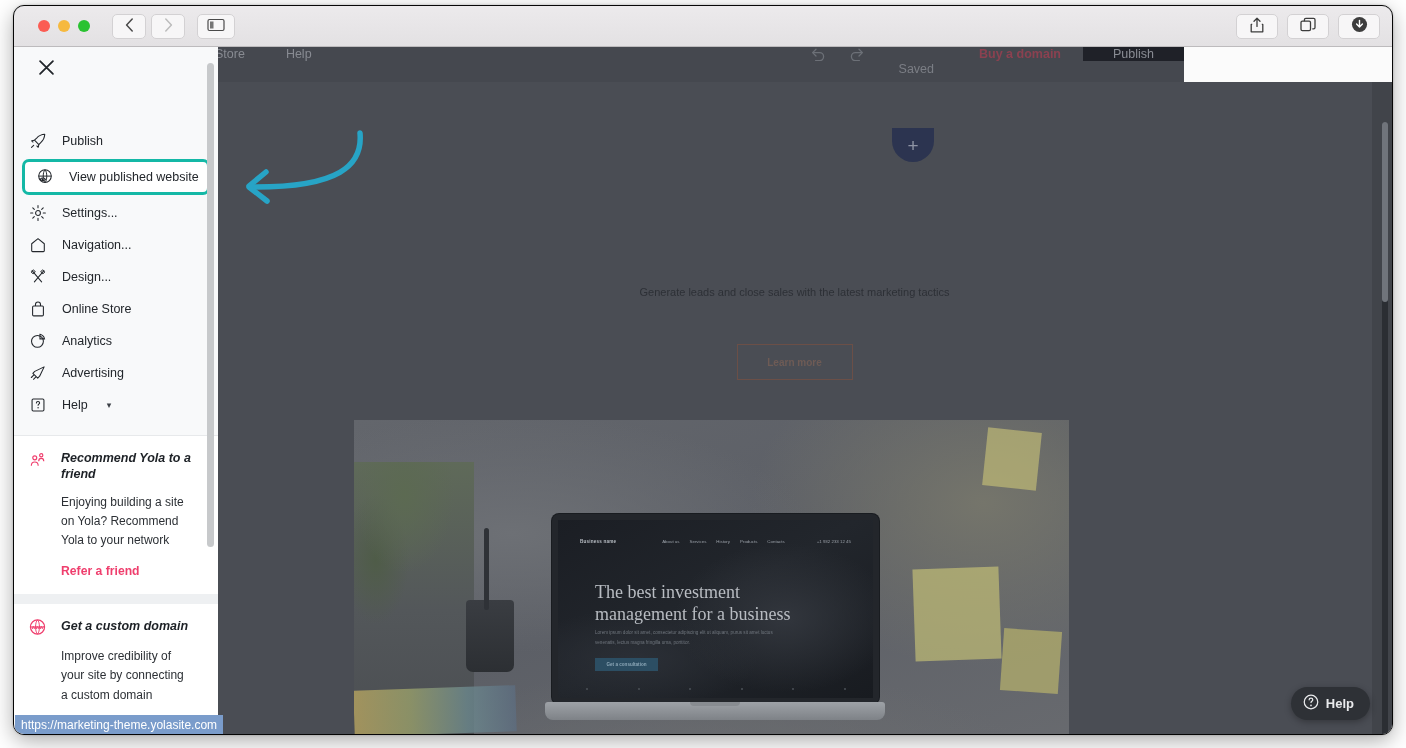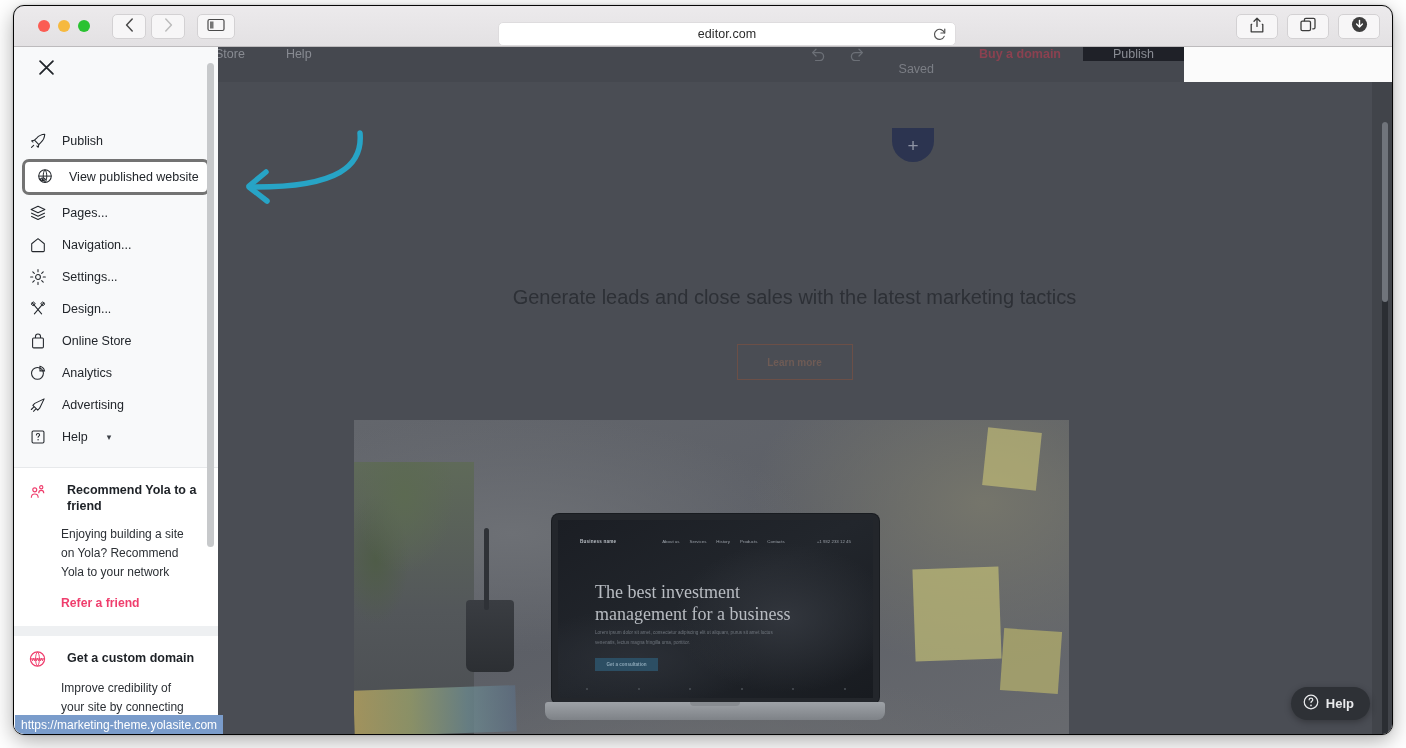--- a/index.html
+++ b/index.html
@@ -146,21 +146,21 @@
   #hero-title {
     position: absolute; left: 0; right: 0; top: 133px;
     text-align: center;
     font-family: "Liberation Serif", serif;
     font-size: 56px; color: #23262c;
     letter-spacing: .3px;
   }
   #hero-sub {
     position: absolute; left: 0; right: 0; top: 204px;
     text-align: center;
-    font-size: 20px; color: #2d3036;
+    font-size: 11px; color: #2d3036;
   }
   #hero-buttons {
     position: absolute; left: 0; right: 0; top: 262px;
     display: flex; justify-content: center; gap: 28px;
   }
   #btn-who {
     width: 120px; height: 36px;
     background: #3b332f;
     display: flex; align-items: center; justify-content: center;
     color: #7f8289; font-size: 12.5px; font-weight: bold;
@@ -341,29 +341,29 @@
     gap: 15px;
     font-size: 12.5px; color: #22262b;
   }
   .menu-row .mi { width: 19px; height: 19px; display:flex; align-items:center; justify-content:center; color:#24282d; flex: 0 0 19px;}
   .menu-row .ml { white-space: nowrap; }
   #row-view-published {
     position: relative;
     margin: 2px 8px 2px 8px;
     height: 36px;
     background: #ffffff;
-    border: 3px solid #737373;
+    border: 3px solid #14b8a6;
     border-radius: 7px;
     padding-left: 10px;
   }
   #caret { margin-left: 4px; color: #3c4046; font-size: 9px; }
 
   .panel-divider { height: 1px; background: #e7e9eb; margin-top: 14px; }
   .promo { padding: 14px 16px 16px 14px; background:#ffffff; }
-  .promo-head { display: flex; gap: 20px; align-items: flex-start; }
+  .promo-head { display: flex; gap: 14px; align-items: flex-start; font-style: italic; }
   .promo-icon { width: 19px; height: 19px; flex: 0 0 19px; color:#ef3e6d; display:flex; align-items:center; justify-content:center;}
   .promo-title { font-size: 12.5px; font-weight: bold; color: #1d2126; line-height: 1.3; }
   .promo-body {
     margin: 10px 0 0 33px;
     font-size: 12px; color: #2c3035; line-height: 1.62;
     width: 130px;
   }
   .promo-link {
     margin: 13px 0 0 33px;
     font-size: 12.2px; color: #ef3e6d; font-weight: bold;
@@ -421,29 +421,20 @@
     </div>
     <div class="chrome-btn" id="sidebar-toggle">
       <span>
         <svg width="18" height="14" viewBox="0 0 18 14">
             <rect x="1" y="1.5" width="16" height="11" rx="1.5" fill="none" stroke="currentColor" stroke-width="1.2"></rect>
             <rect x="3" y="3.5" width="3.5" height="7" fill="currentColor" opacity=".75"></rect>
           </svg>
       </span>
     </div>
 
-    <div id="address-bar">
-      <span id="address-text" title="Search or enter website name">editor.com</span>
-      <span id="reload-icon">
-        <svg width="15" height="15" viewBox="0 0 16 16">
-            <path d="M13.2 6.2A5.4 5.4 0 1 0 13 10" fill="none" stroke="currentColor" stroke-width="1.3" stroke-linecap="round"></path>
-            <path d="M13.6 2.2v4.2h-4.1" fill="none" stroke="currentColor" stroke-width="1.3" stroke-linecap="round" stroke-linejoin="round"></path>
-          </svg>
-      </span>
-    </div>
 
     <div id="right-chrome">
       <div class="rc-btn">
         <span>
           <svg width="14" height="16" viewBox="0 0 14 16">
               <path d="M7 1.2v8.2M4 4.2 7 1.2l3 3" fill="none" stroke="currentColor" stroke-width="1.3" stroke-linecap="round" stroke-linejoin="round"></path>
               <path d="M2.2 7.4H1.2v7.4h11.6V7.4h-1" fill="none" stroke="currentColor" stroke-width="1.3" stroke-linejoin="round"></path>
             </svg>
         </span>
       </div>
@@ -606,48 +597,38 @@
               <svg width="18" height="18" viewBox="0 0 20 20">
                   <circle cx="10" cy="9" r="7" fill="none" stroke="currentColor" stroke-width="1.2"></circle>
                   <path d="M3 9h14M10 2c2.6 2.2 2.6 11.8 0 14M10 2C7.4 4.2 7.4 13.8 10 16" fill="none" stroke="currentColor" stroke-width="1.1"></path>
                   <path d="M4.6 12.6c1.6-1.9 4.3-1.9 5.9 0-1.6 1.9-4.3 1.9-5.9 0z" fill="#fff" stroke="currentColor" stroke-width="1.2"></path>
                   <circle cx="7.55" cy="12.6" r="1.15" fill="currentColor"></circle>
                 </svg>
             </span>
             <span class="ml">View published website</span>
           </div>
 
-          <div class="menu-row">
-            <span class="mi">
-              <svg width="18" height="18" viewBox="0 0 20 20">
-                  <path d="M10 2.6 2.4 6.2 10 9.8l7.6-3.6L10 2.6z" fill="none" stroke="currentColor" stroke-width="1.2" stroke-linejoin="round"></path>
-                  <path d="M2.4 10 10 13.6 17.6 10" fill="none" stroke="currentColor" stroke-width="1.2" stroke-linejoin="round"></path>
-                  <path d="M2.4 13.6 10 17.2l7.6-3.6" fill="none" stroke="currentColor" stroke-width="1.2" stroke-linejoin="round"></path>
-                </svg>
-            </span>
-            <span class="ml">Pages...</span>
-          </div>
-
-          <div class="menu-row">
-            <span class="mi">
-              <svg width="18" height="18" viewBox="0 0 20 20">
-                  <path d="M3 8.6 10 3l7 5.6v7.8a1 1 0 0 1-1 1H4a1 1 0 0 1-1-1V8.6z" fill="none" stroke="currentColor" stroke-width="1.2" stroke-linejoin="round"></path>
-                </svg>
-            </span>
-            <span class="ml">Navigation...</span>
-          </div>
 
           <div class="menu-row">
             <span class="mi">
               <svg width="18" height="18" viewBox="0 0 20 20">
                   <circle cx="10" cy="10" r="2.7" fill="none" stroke="currentColor" stroke-width="1.2"></circle>
                   <path d="M10 1.8v2.4M10 15.8v2.4M1.8 10h2.4M15.8 10h2.4M4.2 4.2l1.7 1.7M14.1 14.1l1.7 1.7M15.8 4.2l-1.7 1.7M5.9 14.1l-1.7 1.7" stroke="currentColor" stroke-width="1.2" stroke-linecap="round"></path>
                 </svg>
             </span>
             <span class="ml">Settings...</span>
+          </div>
+
+          <div class="menu-row">
+            <span class="mi">
+              <svg width="18" height="18" viewBox="0 0 20 20">
+                  <path d="M3 8.6 10 3l7 5.6v7.8a1 1 0 0 1-1 1H4a1 1 0 0 1-1-1V8.6z" fill="none" stroke="currentColor" stroke-width="1.2" stroke-linejoin="round"></path>
+                </svg>
+            </span>
+            <span class="ml">Navigation...</span>
           </div>
 
           <div class="menu-row">
             <span class="mi">
               <svg width="18" height="18" viewBox="0 0 20 20">
                   <path d="M3.4 3 14 15.4M16.6 3 6 15.4" fill="none" stroke="currentColor" stroke-width="1.2" stroke-linecap="round"></path>
                   <path d="M2.4 4.4 5 2l2 2.4-2.4 2.2-2.2-2.2z" fill="none" stroke="currentColor" stroke-width="1.1"></path>
                   <path d="M17.6 4.4 15 2l-2 2.4 2.4 2.2 2.2-2.2z" fill="none" stroke="currentColor" stroke-width="1.1"></path>
                 </svg>
             </span>

